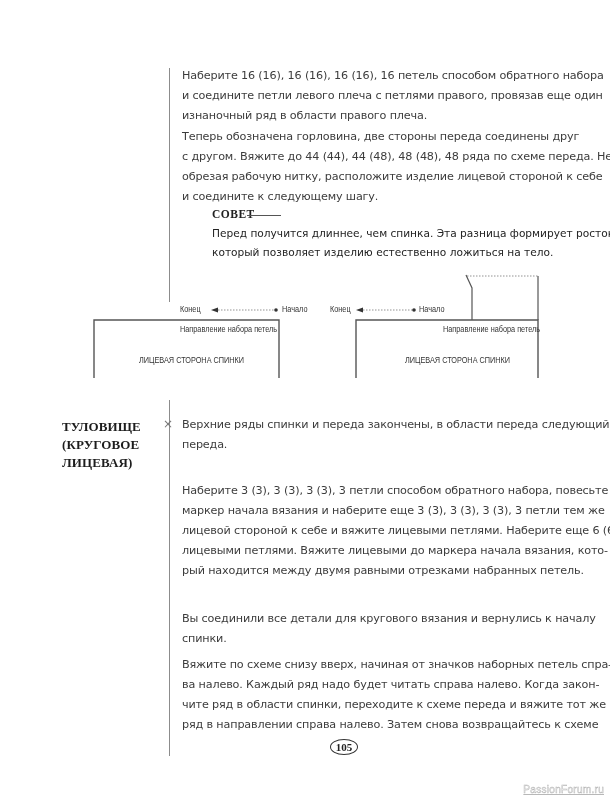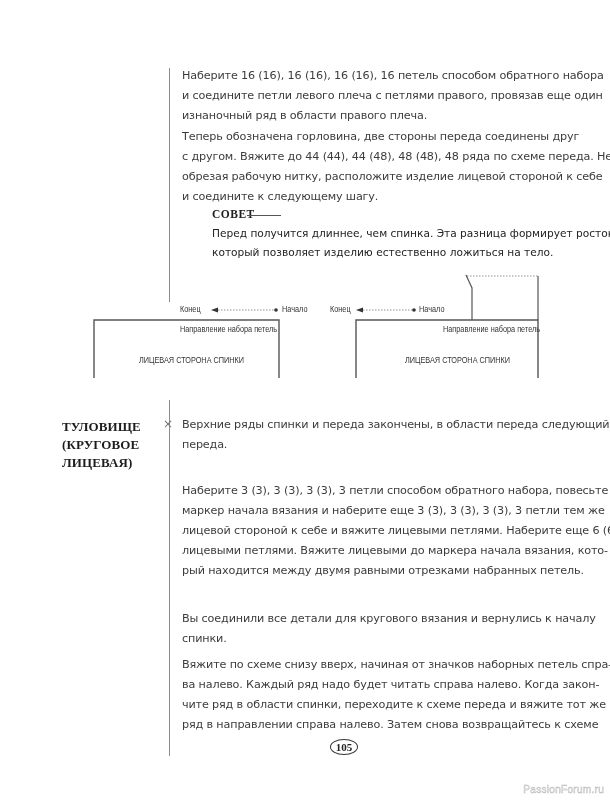--- a/index.html
+++ b/index.html
@@ -38,21 +38,21 @@
     .xmark { position: absolute; left: 163px; top: 418px; font-size: 12px; color: #777; line-height: 12px; }
     .page-num {
       position: absolute; left: 290px; top: 739px; width: 26px; height: 14px;
       border: 1px solid #333; border-radius: 50%;
       font-family: "Liberation Serif", serif; font-weight: bold; font-size: 11px;
       text-align: center; line-height: 14px; color: #222; margin-left: 40px;
     }
     .watermark {
       position: absolute; right: 6px; top: 784px;
       font-family: "Liberation Sans", sans-serif; font-size: 10px; color: #fff;
-      -webkit-text-stroke: 0.5px #b8b8b8; letter-spacing: 0.3px;
+      -webkit-text-stroke: 0.5px #b8b8b8; letter-spacing: 0.3px; text-decoration: underline;
     }
   </style>
 </head>
 <body>
 
 <div class="vline" style="left:169px; top:68px; height:234px;"></div>
 <div class="vline" style="left:169px; top:400px; height:356px;"></div>
 
 <div class="para" style="top:66px;">
   <span class="line">Наберите 16 (16), 16 (16), 16 (16), 16 петель способом обратного набора</span>

